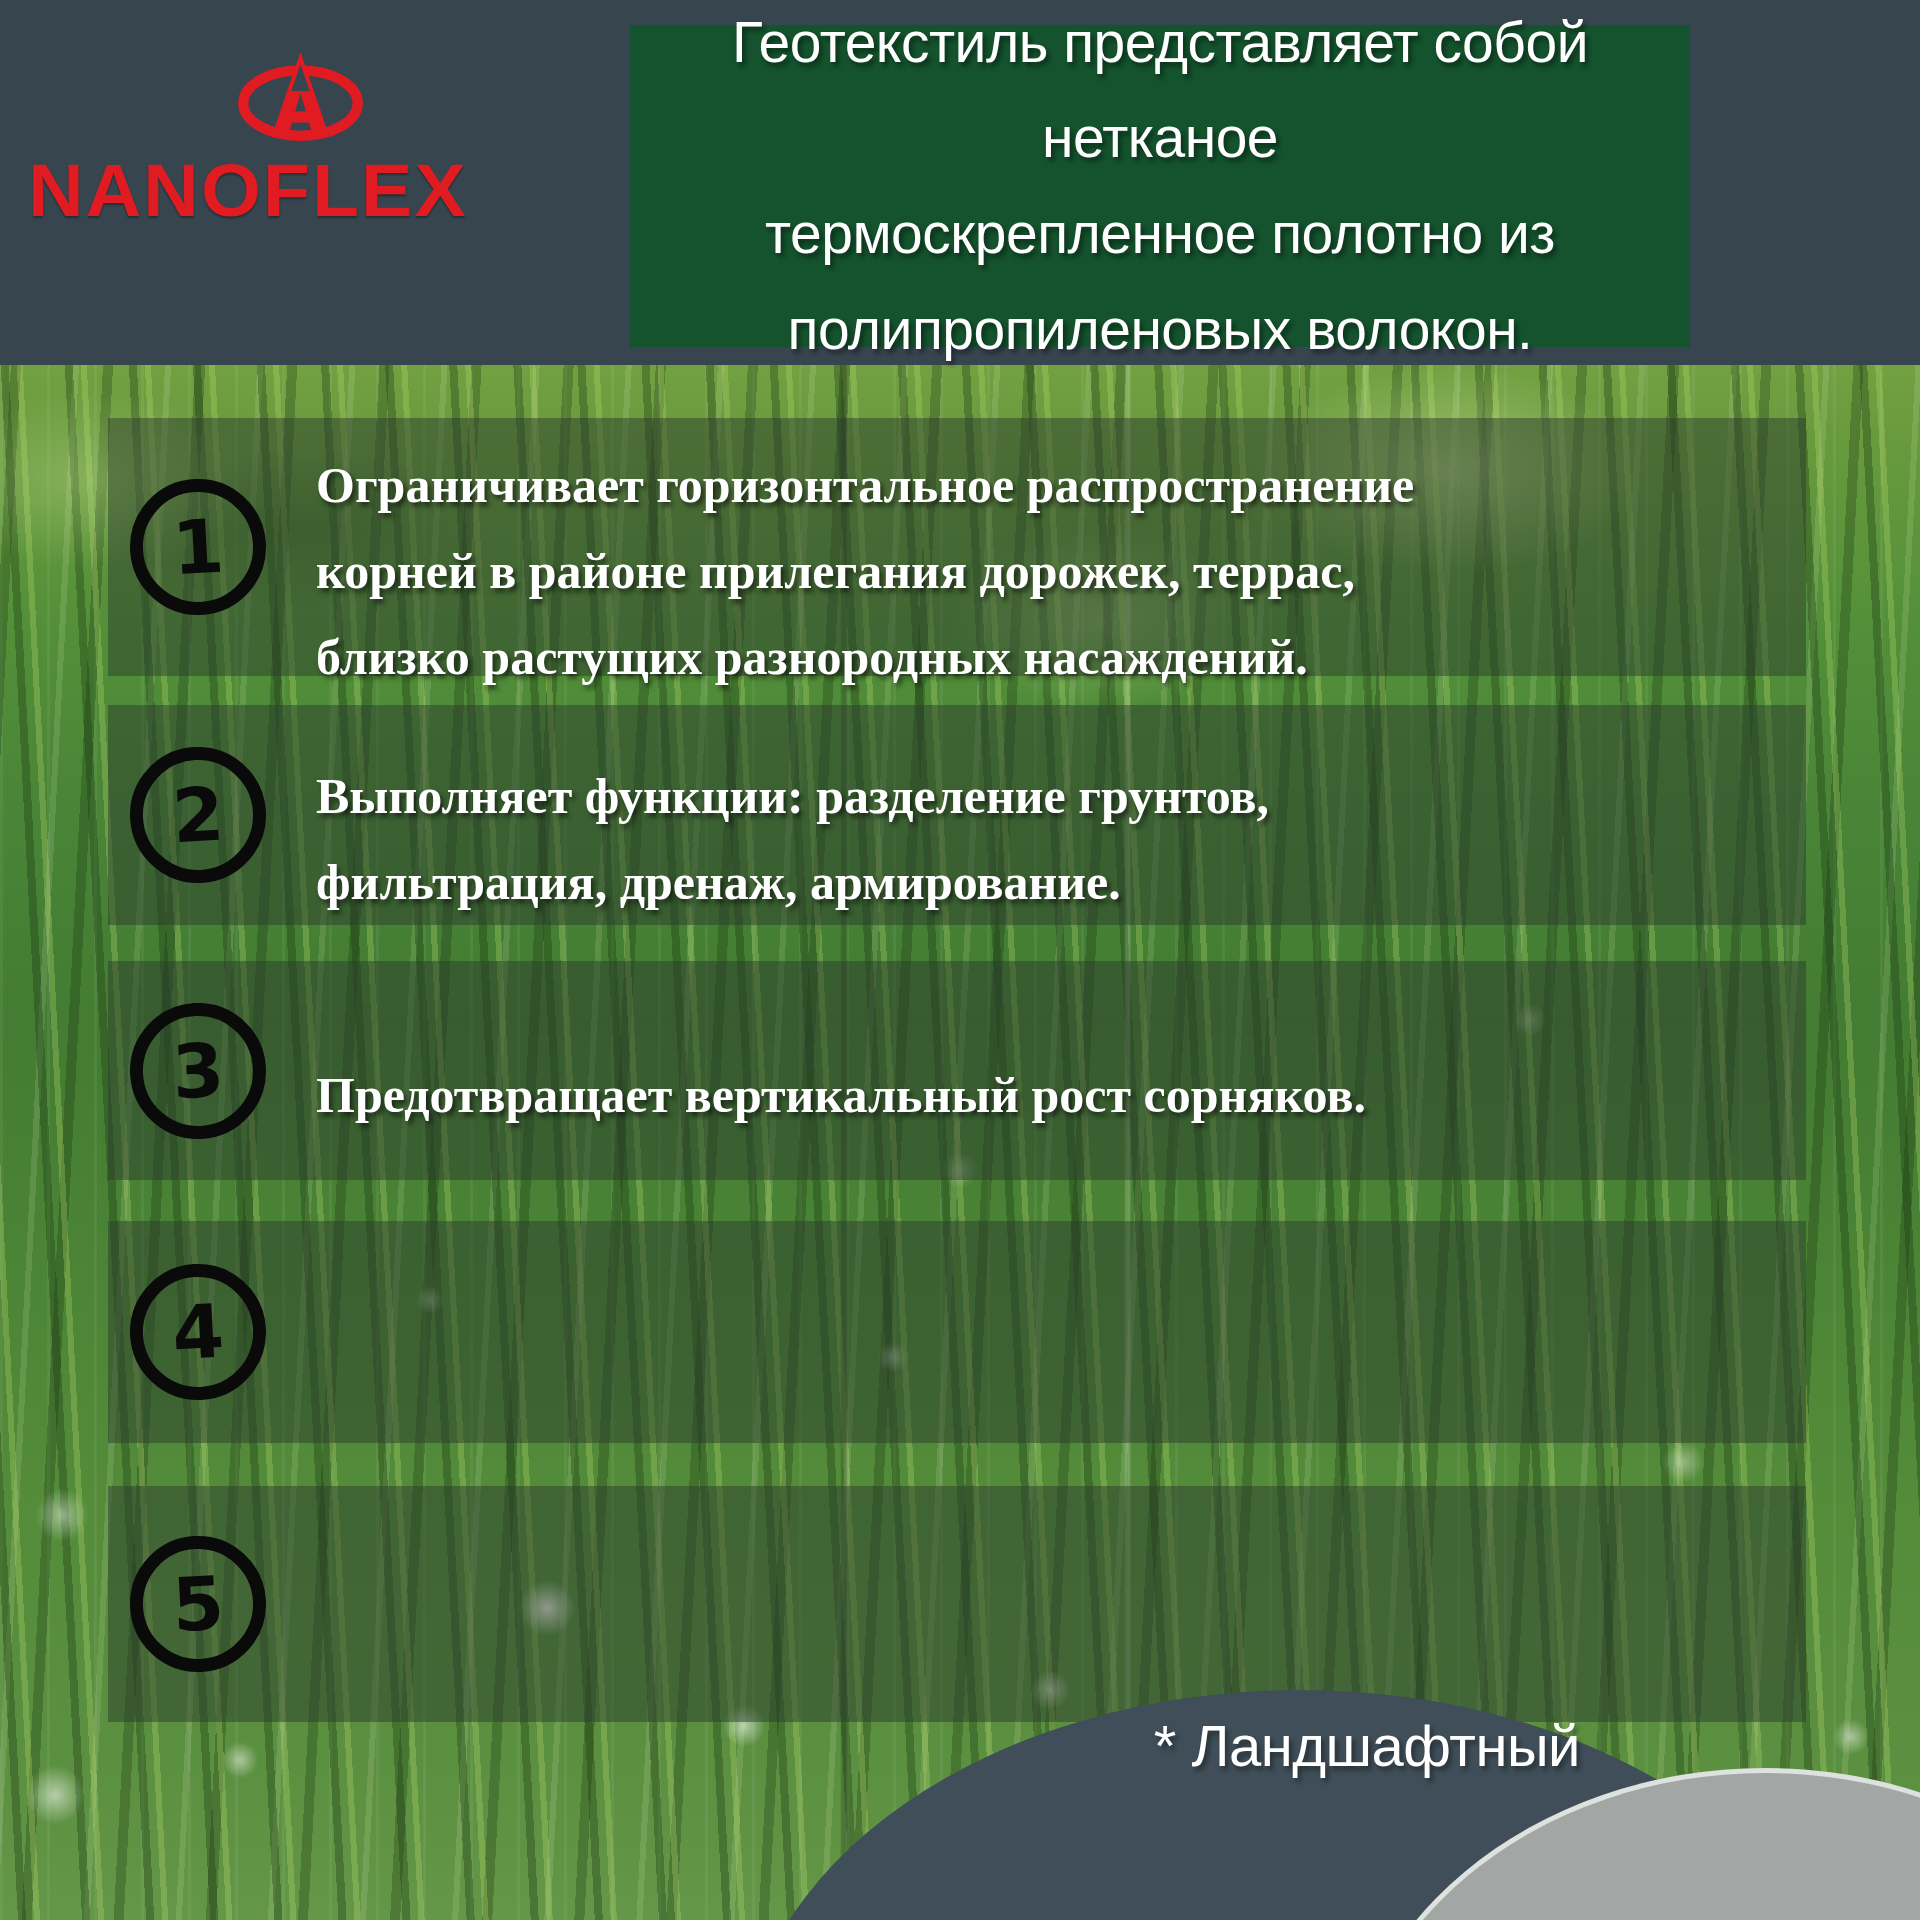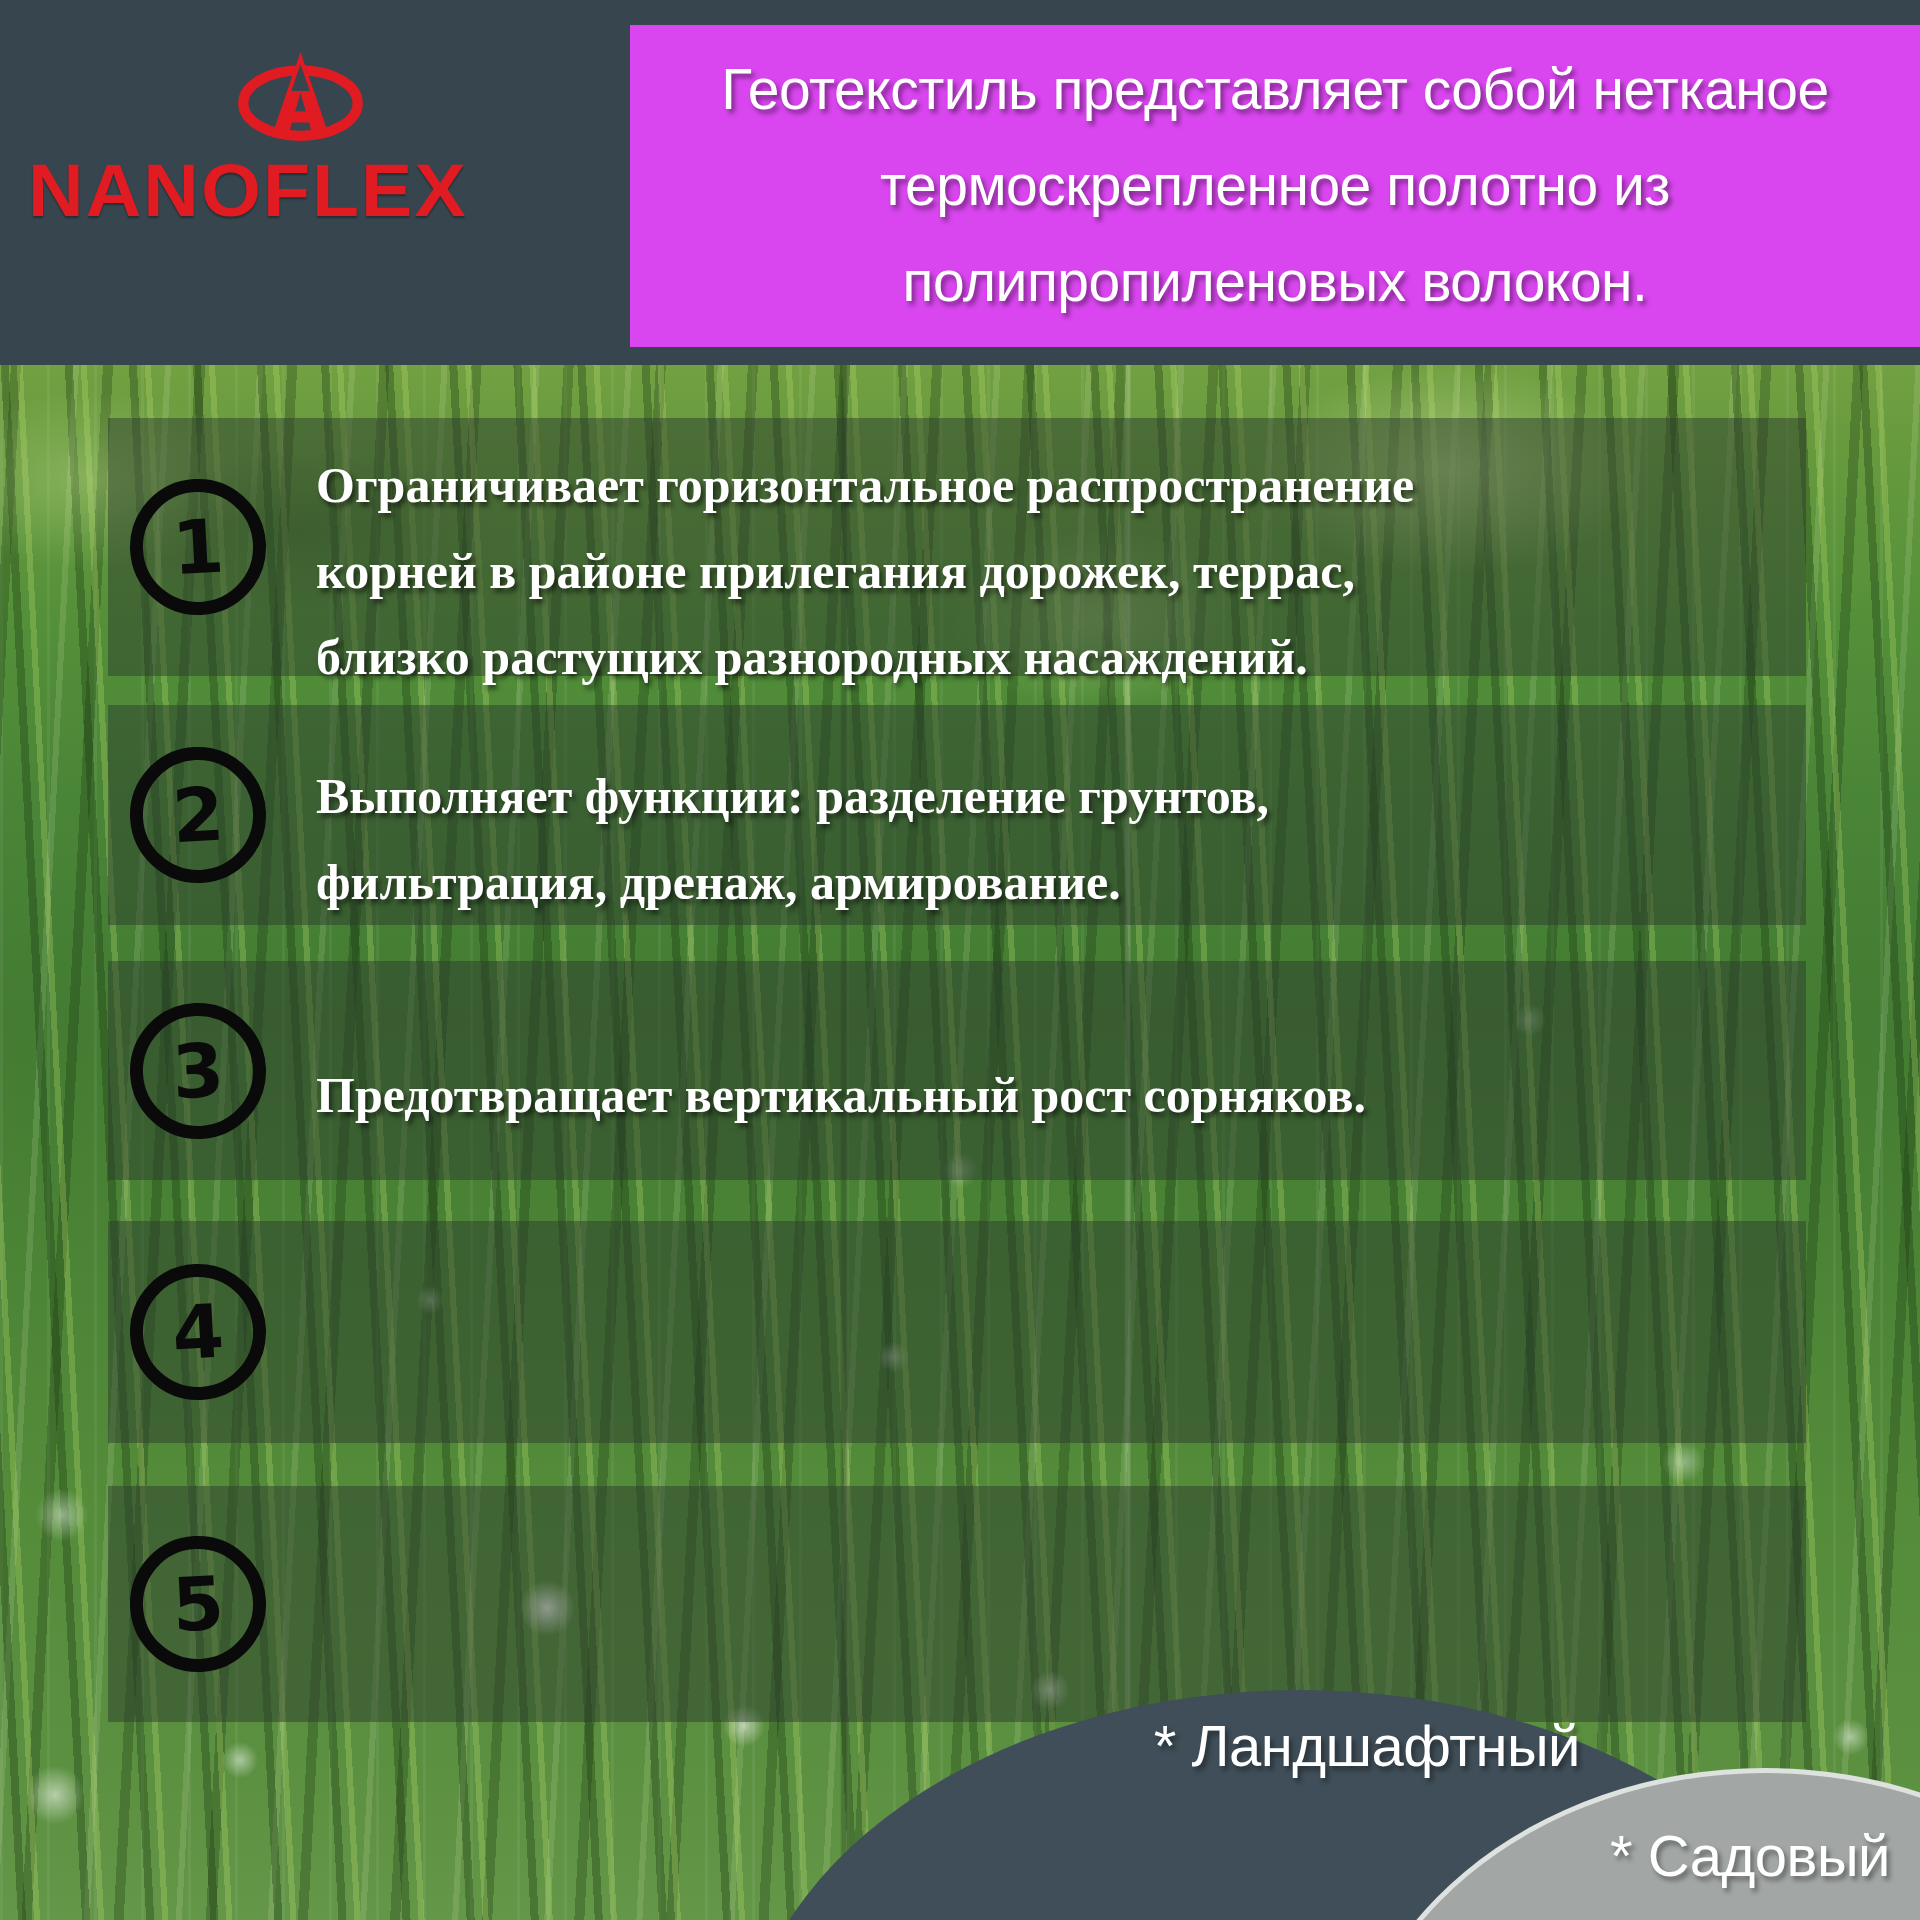--- a/index.html
+++ b/index.html
@@ -42,21 +42,21 @@
   
   .topbar{position:absolute;left:0;top:0;width:1920px;height:365px;background:#36454e;z-index:4;}
   .logo{position:absolute;left:28px;top:50px;width:465px;}
   .logo svg{display:block;margin:0 auto;margin-left:190px;}
   .brand{
     margin-top:6px;font-size:74px;font-weight:800;letter-spacing:2px;
     color:#e11b22;transform:scaleX(1.04);transform-origin:left;
     text-shadow:0 2px 2px rgba(0,0,0,.35);
   }
   .intro{
-    position:absolute;left:630px;top:25px;width:1290px;height:322px;background:#d946ef;
+    position:absolute;left:630px;top:25px;width:1060px;height:322px;background:#14532d;
     display:flex;align-items:center;justify-content:center;
   }
   .intro-text{
     white-space:pre-line;text-align:center;color:#fff;
     font-size:57px;line-height:1.68;letter-spacing:-0.5px;
     text-shadow:3px 4px 5px rgba(0,0,0,.45);
   }
   
   .bar{
     position:absolute;left:108px;width:1698px;z-index:1;
@@ -144,14 +144,13 @@
   </section>
 
   <section class="bar bar5">
     <div class="num">5</div>
   </section>
 
   <div class="ellipse dark"></div>
   <div class="ellipse light"></div>
 
   <div class="tag tag-landscape">* Ландшафтный</div>
-  <div class="tag tag-garden">* Садовый</div>
 </div>
 
 </body></html>

